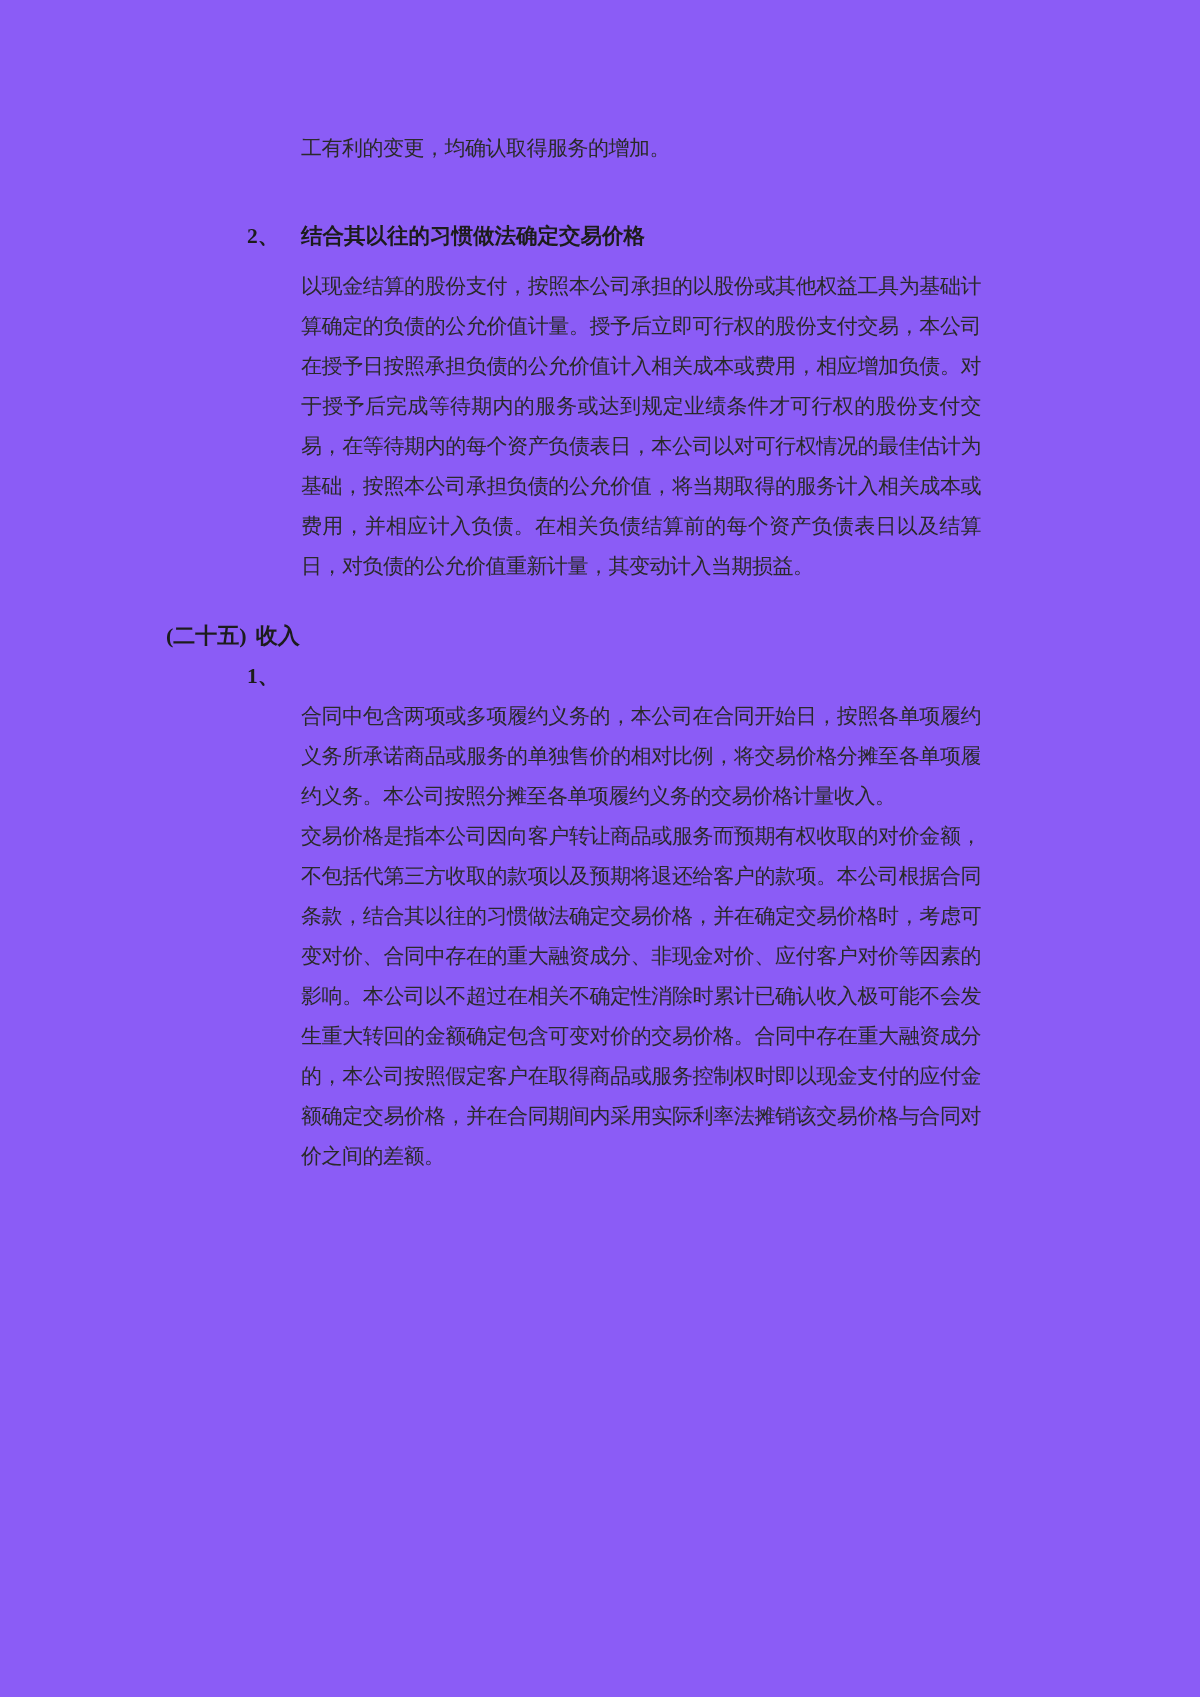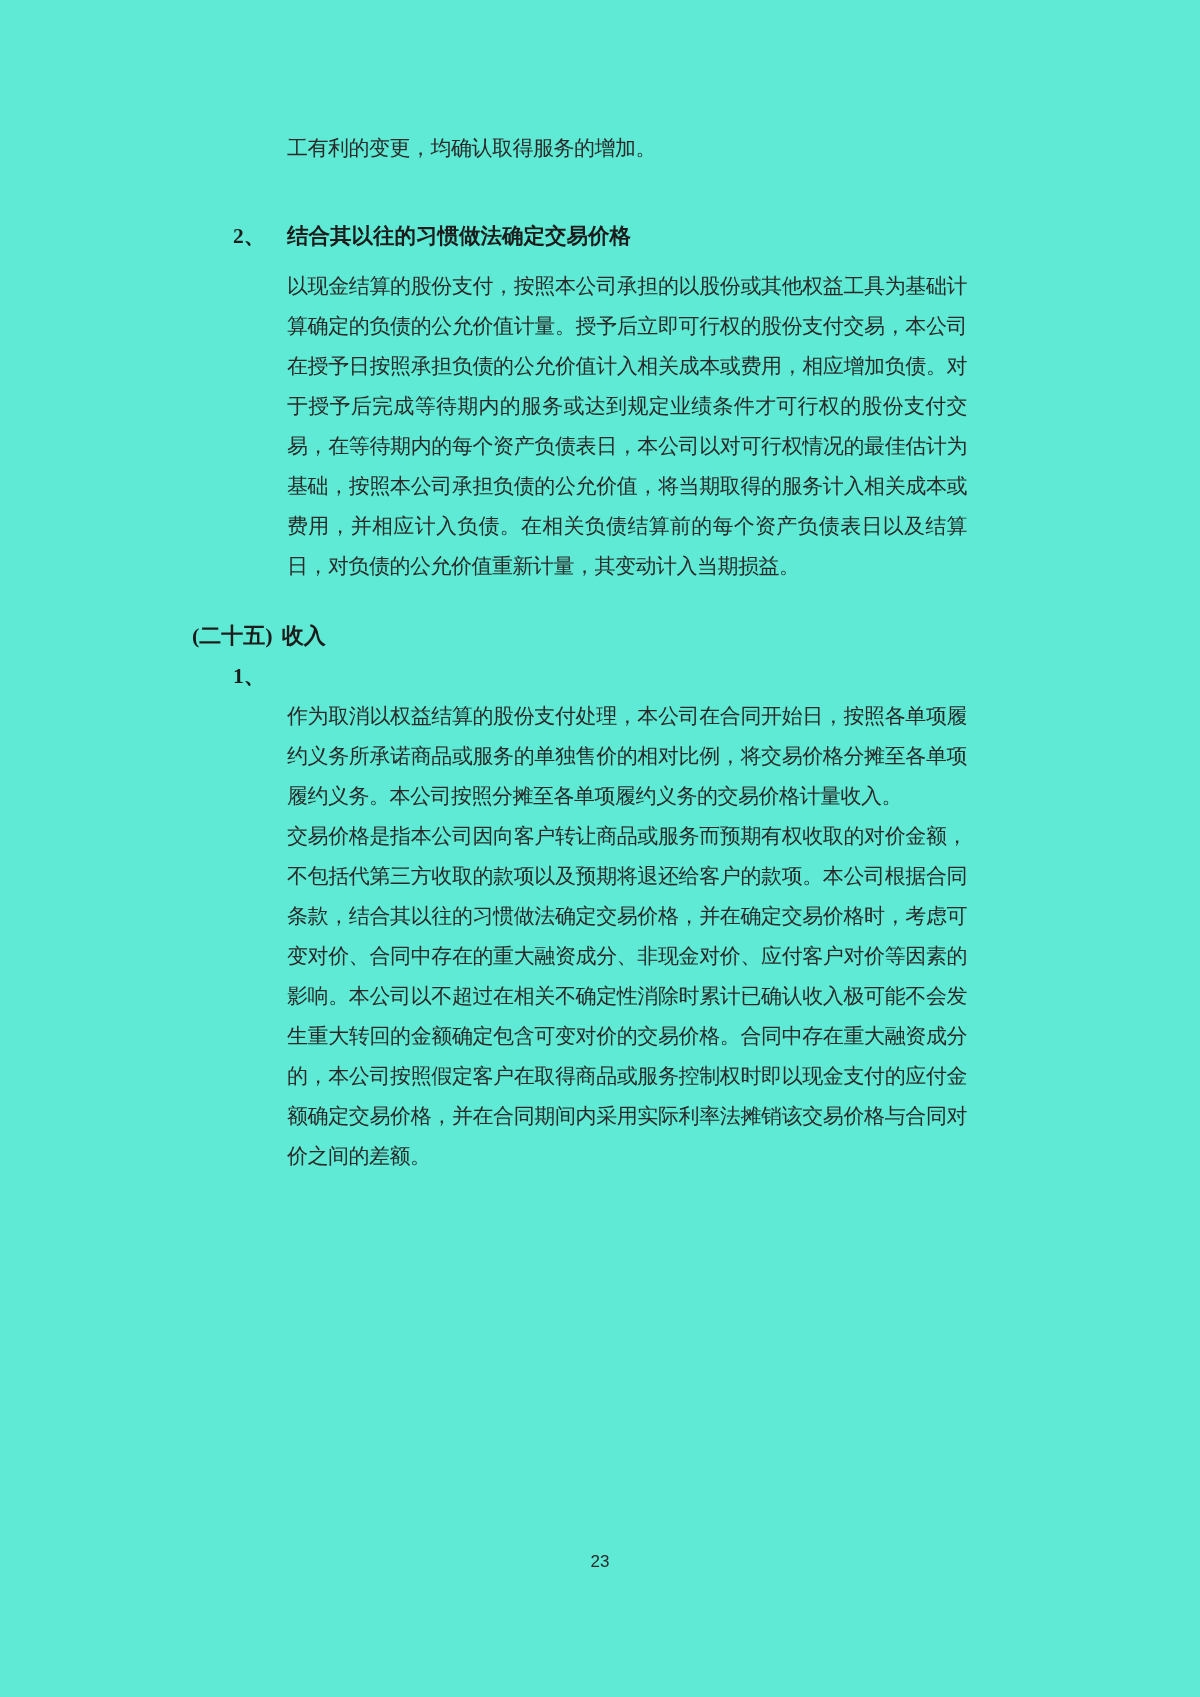--- a/index.html
+++ b/index.html
@@ -2,24 +2,25 @@
 <html lang="zh"><head>
 <meta charset="utf-8">
 <style>
   * { margin: 0; padding: 0; box-sizing: border-box; }
   html, body { background: #ffffff; }
   .page {
     position: relative;
     width: 1200px;
     height: 1697px;
     margin: 0 auto;
-    background: #5eead4;
+    background: #8b5cf6;
     color: #262626;
     font-family: "Liberation Serif", "DejaVu Serif", serif;
     overflow: hidden;
+    padding-left: 14px;
   }
   .content { padding-top: 128px; }
   p.body-text {
     margin-left: 287px;
     width: 680px;
     font-size: 21px;
     line-height: 40px;
     letter-spacing: -0.5px;
     text-align: justify;
     text-justify: inter-character;
@@ -39,21 +40,21 @@
   .num-heading .h-num { width: 54px; flex: 0 0 54px; }
   .section-heading {
     display: flex;
     margin-left: 152px;
     margin-top: 30px;
     font-weight: bold;
     font-size: 22px;
     line-height: 40px;
     color: #1c1c1c;
   }
-  .section-heading .h-num { margin-right: 9px; margin-left: 40px; }
+  .section-heading .h-num { margin-right: 9px; }
   .sub-heading { margin-top: 0; margin-bottom: 0; }
   .footer {
     position: absolute;
     left: 0; right: 0;
     top: 1552px;
     text-align: center;
     font-size: 17px;
     color: #2a2a2a;
     font-family: "Liberation Sans", "DejaVu Sans", sans-serif;
   }
@@ -77,22 +78,19 @@
     <div class="section-heading">
       <span class="h-num">(二十五)</span>
       <span class="h-title">收入</span>
     </div>
 
     <div class="num-heading sub-heading">
       <span class="h-num">1、</span>
     </div>
 
 
-    <p class="body-text">作为取消以权益结算的股份支付处理，本公司在合同开始日，按照各单项履约义务所承诺商品或服务的单独售价的相对比例，将交易价格分摊至各单项履约义务。本公司按照分摊至各单项履约义务的交易价格计量收入。</p>
+    <p class="body-text">合同中包含两项或多项履约义务的，本公司在合同开始日，按照各单项履约义务所承诺商品或服务的单独售价的相对比例，将交易价格分摊至各单项履约义务。本公司按照分摊至各单项履约义务的交易价格计量收入。</p>
 
     <p class="body-text">交易价格是指本公司因向客户转让商品或服务而预期有权收取的对价金额，不包括代第三方收取的款项以及预期将退还给客户的款项。本公司根据合同条款，结合其以往的习惯做法确定交易价格，并在确定交易价格时，考虑可变对价、合同中存在的重大融资成分、非现金对价、应付客户对价等因素的影响。本公司以不超过在相关不确定性消除时累计已确认收入极可能不会发生重大转回的金额确定包含可变对价的交易价格。合同中存在重大融资成分的，本公司按照假定客户在取得商品或服务控制权时即以现金支付的应付金额确定交易价格，并在合同期间内采用实际利率法摊销该交易价格与合同对价之间的差额。</p>
 
   </div>
 
-  <div class="footer">
-    <span>23</span>
-  </div>
 </div>
 
 </body></html>

